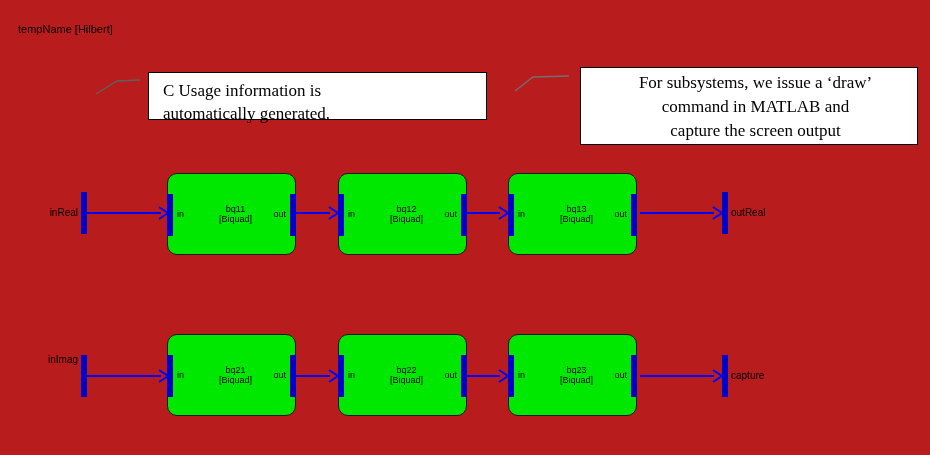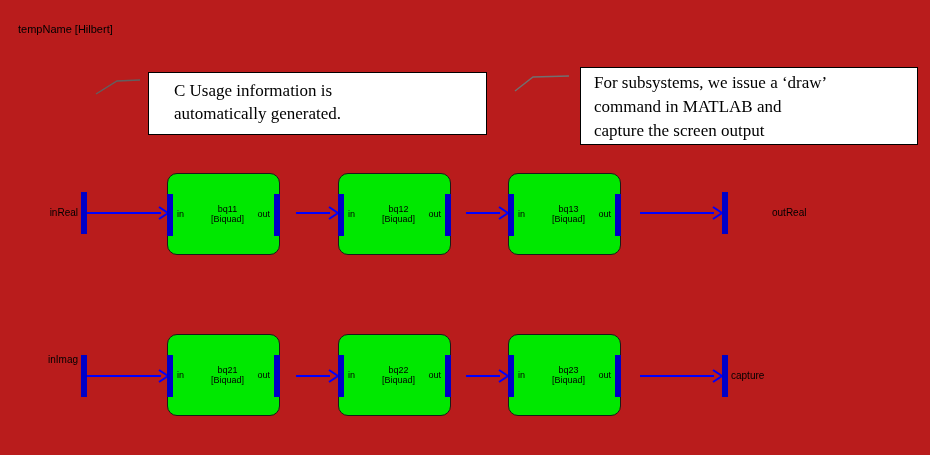--- a/index.html
+++ b/index.html
@@ -22,30 +22,30 @@
   .callout {
     position: absolute;
     background: #ffffff;
     border: 1px solid #000000;
     font-family: "Liberation Serif", serif;
     font-size: 17px;
     color: #000;
     box-sizing: border-box;
   }
   .callout .line { white-space: nowrap; }
-  #callout-1 { left: 148px; top: 72px; width: 339px; height: 63px; padding: 6px 0 0 25px; line-height: 23px; }
-  #callout-2 { left: 580px; top: 67px; width: 338px; height: 78px; padding: 3px 0 0 13px; line-height: 24px; }
+  #callout-1 { left: 148px; top: 72px; width: 339px; height: 48px; padding: 6px 0 0 14px; line-height: 23px; }
+  #callout-2 { left: 580px; top: 67px; width: 338px; height: 78px; padding: 3px 0 0 13px; line-height: 24px; text-align: center; }
   #wire-layer {
     position: absolute;
     left: 0; top: 0;
     width: 930px; height: 455px;
   }
   .block {
     position: absolute;
-    width: 113px;
+    width: 129px;
     height: 82px;
     box-sizing: border-box;
     background: #00e800;
     border: 1px solid #1a1a1a;
     border-radius: 10px;
   }
   .block .port-bar {
     position: absolute;
     top: 20px;
     width: 6px;
@@ -127,21 +127,21 @@
       <polyline points="713,370 722,376 713,382"></polyline>
     </g>
 
     <rect x="81" y="192" width="6" height="42" fill="#0000c8"></rect>
     <rect x="722" y="192" width="6" height="42" fill="#0000c8"></rect>
     <rect x="81" y="355" width="6" height="42" fill="#0000c8"></rect>
     <rect x="722" y="355" width="6" height="42" fill="#0000c8"></rect>
   </svg>
 
   <div class="io-label right-align" style="left:35px; top:207px; width:43px;">inReal</div>
-  <div class="io-label" style="left:772px; top:207px;">outReal</div>
+  <div class="io-label" style="left:731px; top:207px;">outReal</div>
   <div class="io-label right-align" style="left:35px; top:354px; width:43px;">inImag</div>
   <div class="io-label" style="left:731px; top:370px;">capture</div>
 
   <div class="block" style="left:167px; top:173px;">
     <div class="port-bar left"></div>
     <div class="port-bar right"></div>
     <span class="port-label in">in</span>
     <span class="port-label out">out</span>
     <div class="name-wrap">
       <span>bq11</span>

